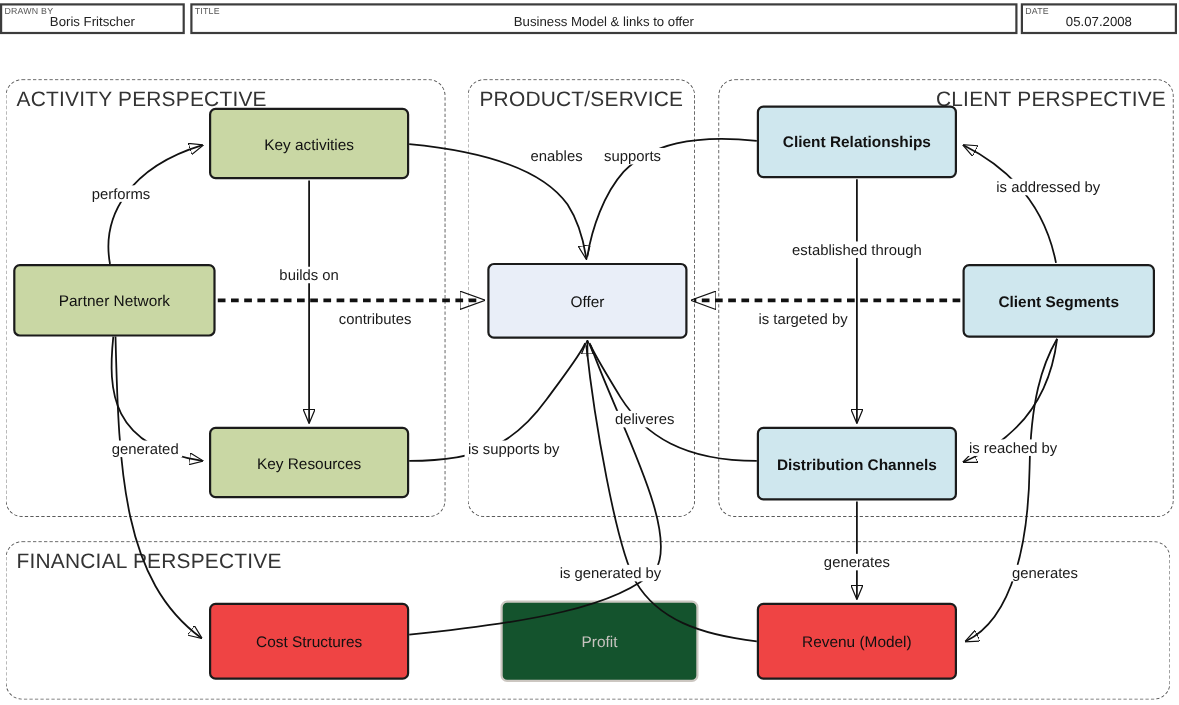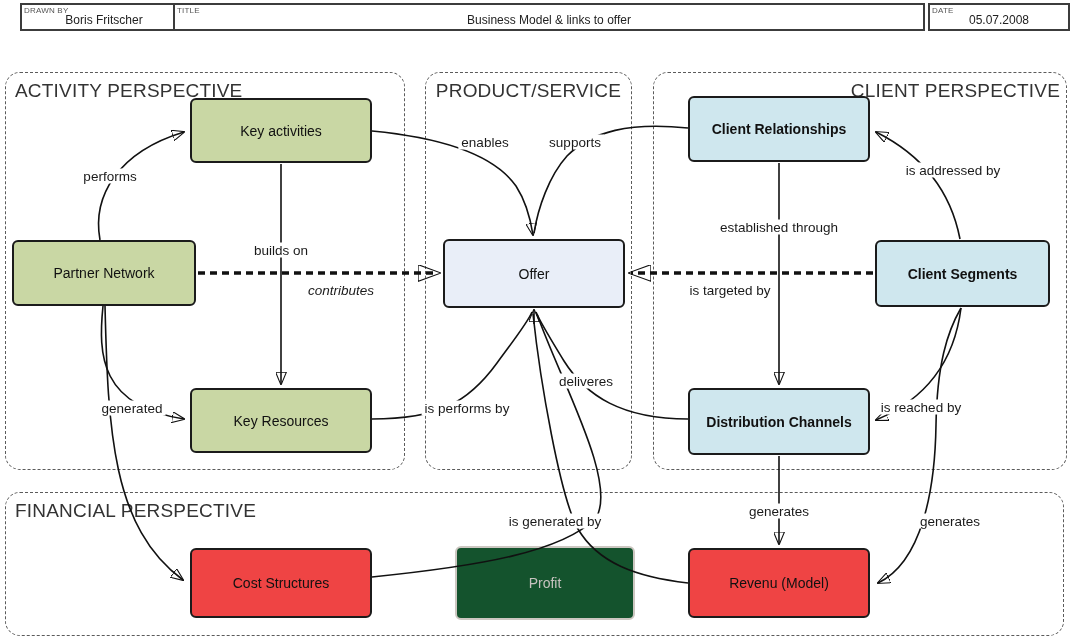--- a/index.html
+++ b/index.html
@@ -45,21 +45,21 @@
   .ethick{stroke-width:3.5px;stroke-dasharray:7 5;}
   
   .elabel{
     position:absolute;transform:translate(-50%,-50%);background:#fff;padding:0 3px;
     font-size:13.5px;color:#1a1a1a;white-space:nowrap;z-index:5;
   }
 </style>
 </head>
 <body>
 
-<div class="tb-box" style="left:20px;width:168px;">
+<div class="tb-box" style="left:0;width:168px;">
   <span class="tb-tag">DRAWN BY</span>
   <span class="tb-val">Boris Fritscher</span>
 </div>
 <div class="tb-box" style="left:173px;width:752px;">
   <span class="tb-tag">TITLE</span>
   <span class="tb-val">Business Model &amp; links to offer</span>
 </div>
 <div class="tb-box" style="left:928px;width:142px;">
   <span class="tb-tag">DATE</span>
   <span class="tb-val">05.07.2008</span>
@@ -131,25 +131,25 @@
   <path class="e" d="M 372 419 C 438 419 468 403 497 363 C 516 337 528 322 532 312"></path>
   <path class="e" d="M 372 577 C 480 566 562 552 596 518 C 618 482 560 380 537 314"></path>
   <path class="e" d="M 688 583 C 636 577 598 563 578 529 C 560 497 540 380 533 314"></path>
   <path class="e" d="M 534 324 L 534 310" marker-end="url(#arr)"></path>
   <path class="e" d="M 779 456 L 779 544" marker-end="url(#arr)"></path>
   <path class="e" d="M 961 308 C 947 332 937 365 936 425 C 935 490 922 562 878 583" marker-end="url(#arr)"></path>
 </svg>
 
 <div class="elabel" style="left:110px;top:176px;">performs</div>
 <div class="elabel" style="left:281px;top:250px;">builds on</div>
-<div class="elabel" style="left:341px;top:290px;font-style:italic;">contributes</div>
+<div class="elabel" style="left:341px;top:290px;">contributes</div>
 <div class="elabel" style="left:132px;top:408px;">generated</div>
-<div class="elabel" style="left:485px;top:142px;">enables</div>
+<div class="elabel" style="left:506px;top:142px;">enables</div>
 <div class="elabel" style="left:575px;top:142px;">supports</div>
-<div class="elabel" style="left:467px;top:408px;">is performs by</div>
+<div class="elabel" style="left:467px;top:408px;">is supports by</div>
 <div class="elabel" style="left:586px;top:381px;">deliveres</div>
 <div class="elabel" style="left:953px;top:170px;">is addressed by</div>
 <div class="elabel" style="left:779px;top:227px;">established through</div>
 <div class="elabel" style="left:730px;top:290px;">is targeted by</div>
 <div class="elabel" style="left:921px;top:407px;">is reached by</div>
 <div class="elabel" style="left:555px;top:521px;">is generated by</div>
 <div class="elabel" style="left:779px;top:511px;">generates</div>
 <div class="elabel" style="left:950px;top:521px;">generates</div>
 
 </body></html>

